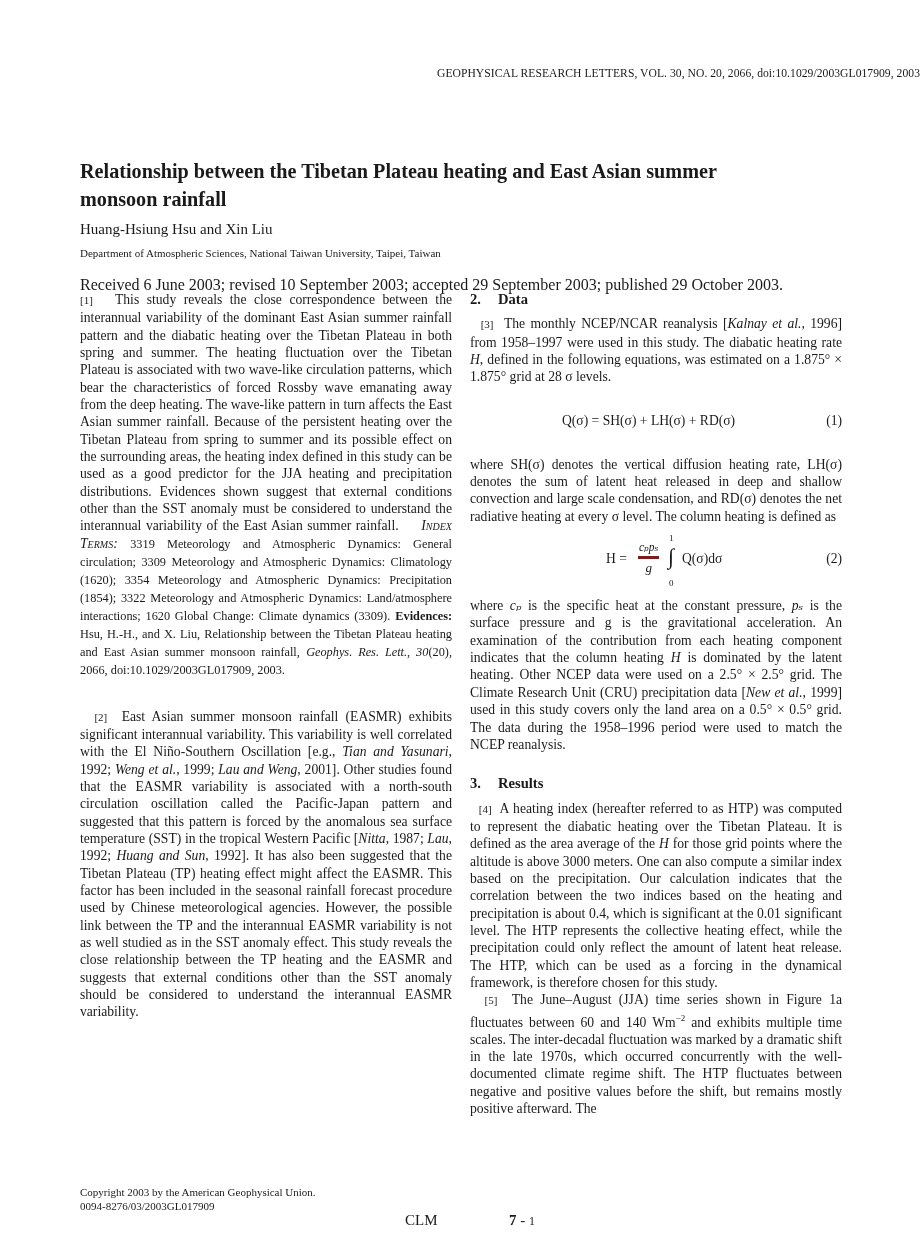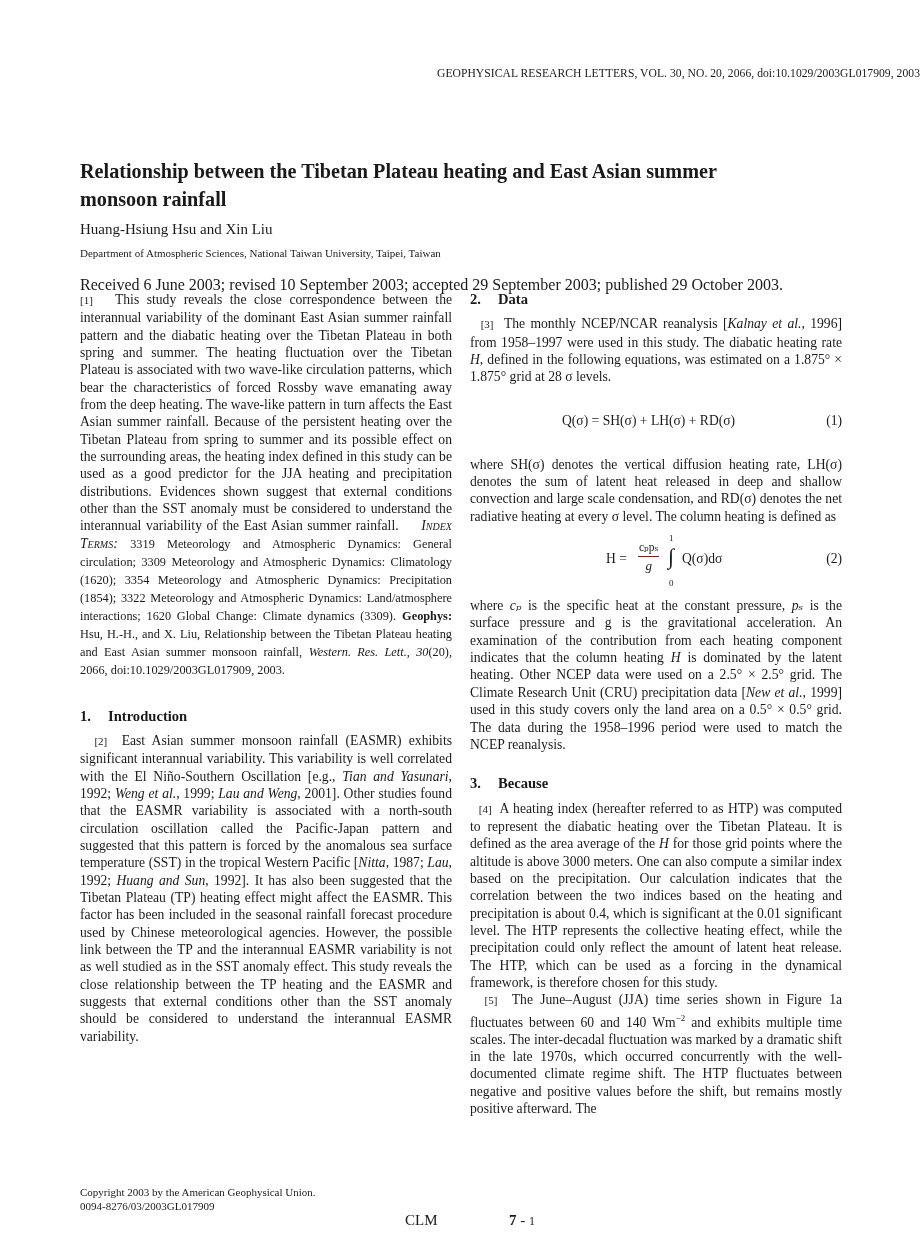--- a/index.html
+++ b/index.html
@@ -31,21 +31,21 @@
   .hd .num { display: inline-block; width: 28px; }
   i { font-style: italic; }
   b { font-weight: bold; }
 
   .equation { position: relative; height: 18px; font-size: 13.6px; }
   .equation .expr { position: absolute; left: 92px; top: 0; }
   .equation .eqno { position: absolute; right: 0; top: 0; }
   .eq2 { position: relative; height: 56px; font-size: 13.6px; }
   .eq2 .lhs { position: absolute; left: 136px; top: 19px; }
   .eq2 .frac { position: absolute; left: 168px; top: 8px; text-align: center; font-size: 11.5px; }
-  .eq2 .frac .top { border-bottom: 1px solid #7f1d1d; padding: 0 1px; }
+  .eq2 .frac .top { border-bottom: 3px solid #7f1d1d; padding: 0 1px; font-style: italic; }
   .eq2 .frac .bot { font-style: italic; font-size: 13px; }
   .eq2 .intg { position: absolute; left: 198px; top: 6px; font-size: 22px; line-height: 40px; }
   .eq2 .lim-top { position: absolute; left: 199px; top: -1px; font-size: 9px; }
   .eq2 .lim-bot { position: absolute; left: 199px; top: 44px; font-size: 9px; }
   .eq2 .integrand { position: absolute; left: 212px; top: 19px; }
   .eq2 .eqno { position: absolute; right: 0; top: 19px; }
 
   .copyright {
     position: absolute; left: 80px; top: 1147px; font-size: 11px; line-height: 13.5px; margin-top: 39px;
   }
@@ -63,30 +63,27 @@
 <div class="authors">Huang-Hsiung Hsu and Xin Liu</div>
 <div class="affil">Department of Atmospheric Sciences, National Taiwan University, Taipei, Taiwan</div>
 <div class="received">Received 6 June 2003; revised 10 September 2003; accepted 29 September 2003; published 29 October 2003.</div>
 
 <div class="col col-left">
   <p>
     <span class="para-num">[1]</span>&nbsp;&nbsp;
     <span>This study reveals the close correspondence between the interannual variability of the dominant East Asian summer rainfall pattern and the diabatic heating over the Tibetan Plateau in both spring and summer. The heating fluctuation over the Tibetan Plateau is associated with two wave-like circulation patterns, which bear the characteristics of forced Rossby wave emanating away from the deep heating. The wave-like pattern in turn affects the East Asian summer rainfall. Because of the persistent heating over the Tibetan Plateau from spring to summer and its possible effect on the surrounding areas, the heating index defined in this study can be used as a good predictor for the JJA heating and precipitation distributions. Evidences shown suggest that external conditions other than the SST anomaly must be considered to understand the interannual variability of the East Asian summer rainfall.</span>
     &nbsp;&nbsp;&nbsp;&nbsp;<span class="sc">Index Terms:</span>
     <span class="small">3319 Meteorology and Atmospheric Dynamics: General circulation; 3309 Meteorology and Atmospheric Dynamics: Climatology (1620); 3354 Meteorology and Atmospheric Dynamics: Precipitation (1854); 3322 Meteorology and Atmospheric Dynamics: Land/atmosphere interactions; 1620 Global Change: Climate dynamics (3309).</span>
-    <b class="small">Geophys:</b>
+    <b class="small">Evidences:</b>
     <span class="small">Hsu, H.-H., and X. Liu, Relationship between the Tibetan Plateau heating and East Asian summer monsoon rainfall,</span>
-    <i class="small">Western. Res. Lett.</i><span class="small">, </span><i class="small">30</i><span class="small">(20), 2066, doi:10.1029/2003GL017909, 2003.</span>
+    <i class="small">Geophys. Res. Lett.</i><span class="small">, </span><i class="small">30</i><span class="small">(20), 2066, doi:10.1029/2003GL017909, 2003.</span>
   </p>
 
   <div style="height:28px"></div>
 
-  <div class="hd">
-    <span class="num">1.</span><span>Introduction</span>
-  </div>
   <p>
     &nbsp;&nbsp;<span class="para-num">[2]</span>&nbsp;
     <span>East Asian summer monsoon rainfall (EASMR) exhibits significant interannual variability. This variability is well correlated with the El Niño-Southern Oscillation [e.g., </span><i>Tian and Yasunari</i><span>, 1992; </span><i>Weng et al.</i><span>, 1999; </span><i>Lau and Weng</i><span>, 2001]. Other studies found that the EASMR variability is associated with a north-south circulation oscillation called the Pacific-Japan pattern and suggested that this pattern is forced by the anomalous sea surface temperature (SST) in the tropical Western Pacific [</span><i>Nitta</i><span>, 1987; </span><i>Lau</i><span>, 1992; </span><i>Huang and Sun</i><span>, 1992]. It has also been suggested that the Tibetan Plateau (TP) heating effect might affect the EASMR. This factor has been included in the seasonal rainfall forecast procedure used by Chinese meteorological agencies. However, the possible link between the TP and the interannual EASMR variability is not as well studied as in the SST anomaly effect. This study reveals the close relationship between the TP heating and the EASMR and suggests that external conditions other than the SST anomaly should be considered to understand the interannual EASMR variability.</span>
   </p>
 </div>
 
 <div class="copyright">
   <div>Copyright 2003 by the American Geophysical Union.</div>
   <div>0094-8276/03/2003GL017909</div>
 </div>
@@ -123,21 +120,21 @@
     <span class="eqno">(2)</span>
   </div>
   <div style="height:10px"></div>
 
   <p>
     <span>where </span><i>cₚ</i><span> is the specific heat at the constant pressure, </span><i>pₛ</i><span> is the surface pressure and g is the gravitational acceleration. An examination of the contribution from each heating component indicates that the column heating </span><i>H</i><span> is dominated by the latent heating. Other NCEP data were used on a 2.5° × 2.5° grid. The Climate Research Unit (CRU) precipitation data [</span><i>New et al.</i><span>, 1999] used in this study covers only the land area on a 0.5° × 0.5° grid. The data during the 1958–1996 period were used to match the NCEP reanalysis.</span>
   </p>
 
   <div style="height:22px"></div>
   <div class="hd">
-    <span class="num">3.</span><span>Because</span>
+    <span class="num">3.</span><span>Results</span>
   </div>
   <p>
     &nbsp;&nbsp;<span class="para-num">[4]</span>&nbsp;
     <span>A heating index (hereafter referred to as HTP) was computed to represent the diabatic heating over the Tibetan Plateau. It is defined as the area average of the </span><i>H</i><span> for those grid points where the altitude is above 3000 meters. One can also compute a similar index based on the precipitation. Our calculation indicates that the correlation between the two indices based on the heating and precipitation is about 0.4, which is significant at the 0.01 significant level. The HTP represents the collective heating effect, while the precipitation could only reflect the amount of latent heat release. The HTP, which can be used as a forcing in the dynamical framework, is therefore chosen for this study.</span>
   </p>
   <p>
     &nbsp;&nbsp;<span class="para-num">[5]</span>&nbsp;
     <span>The June–August (JJA) time series shown in Figure 1a fluctuates between 60 and 140 Wm</span><sup style="font-size:9px">−2</sup><span> and exhibits multiple time scales. The inter-decadal fluctuation was marked by a dramatic shift in the late 1970s, which occurred concurrently with the well-documented climate regime shift. The HTP fluctuates between negative and positive values before the shift, but remains mostly positive afterward. The</span>
   </p>
 </div>

